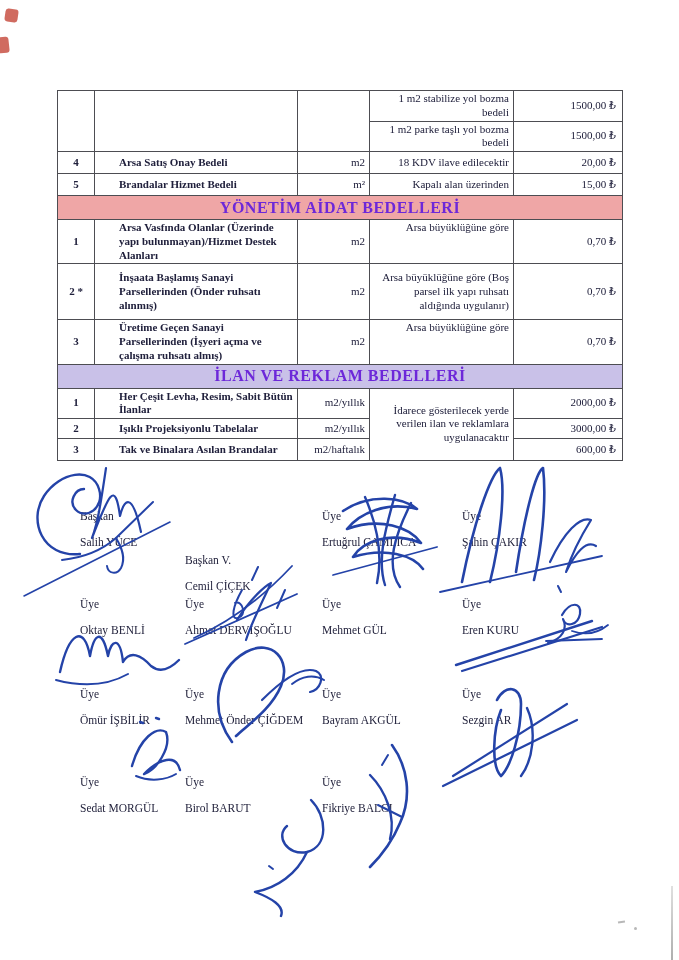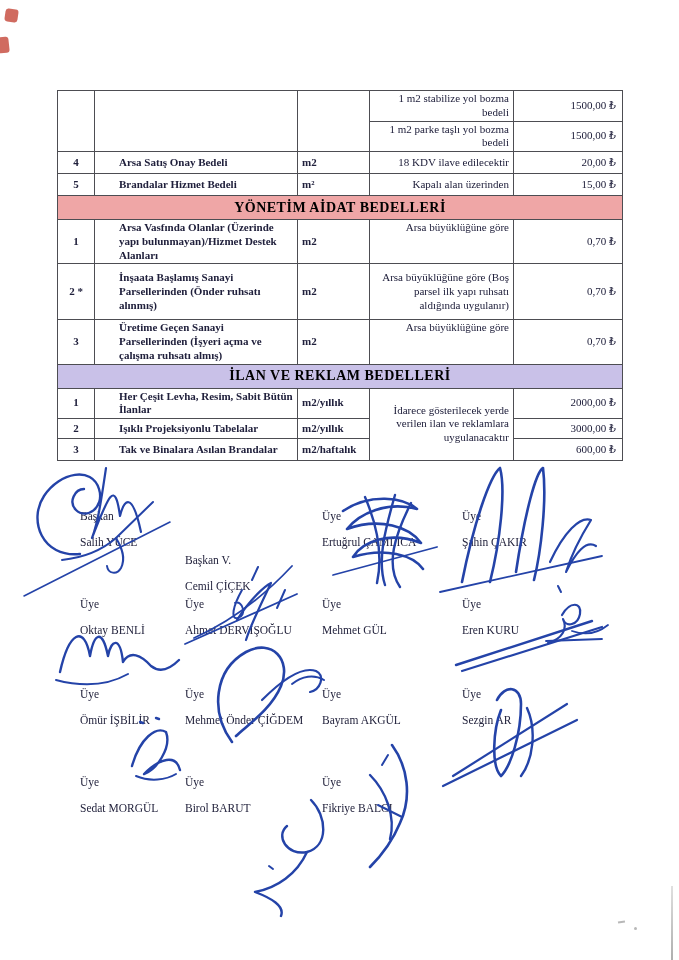--- a/index.html
+++ b/index.html
@@ -17,26 +17,26 @@
   .tiny-dot{position:absolute;left:634px;top:927px;width:3px;height:3px;border-radius:50%;background:#9a9a9a;opacity:.7;}
   
   .fee-table{
     position:absolute;left:57px;top:90px;width:565px;
     border-collapse:collapse;table-layout:fixed;
     font-size:11px;line-height:1.25;color:#20203c;
   }
   .fee-table td{border:1px solid #4d4d52;padding:1px 4px;vertical-align:middle;overflow:hidden;}
   .fee-table td.no{text-align:center;font-weight:bold;}
   .fee-table td.desc{font-weight:bold;text-align:left;padding-left:24px;}
-  .fee-table td.unit{text-align:left;font-weight:bold;}
+  .fee-table td.unit{text-align:right;font-weight:normal;}
   .fee-table td.note{text-align:right;}
   .fee-table td.price{text-align:right;padding-right:6px;white-space:nowrap;}
   .fee-table tr.hdr td{
-    text-align:center;font-weight:bold;font-size:14px;letter-spacing:.5px;
-    color:#000000;height:21px;
+    text-align:center;font-weight:bold;font-size:16px;letter-spacing:.5px;
+    color:#6d28d9;height:21px;
   }
   .fee-table tr.hdr.pink td{background:#efa6a6;}
   .fee-table tr.hdr.purple td{background:#c9c1e8;}
   
   .sig-cell{position:absolute;width:140px;font-size:11.5px;color:#23233d;}
   .sig-cell .sig-title{margin-bottom:14px;}
   .sig-cell .sig-name{white-space:nowrap;}
   .sig{position:absolute;pointer-events:none;}
   .sig path{fill:none;stroke:#2443a8;stroke-linecap:round;stroke-linejoin:round;}
 </style>

